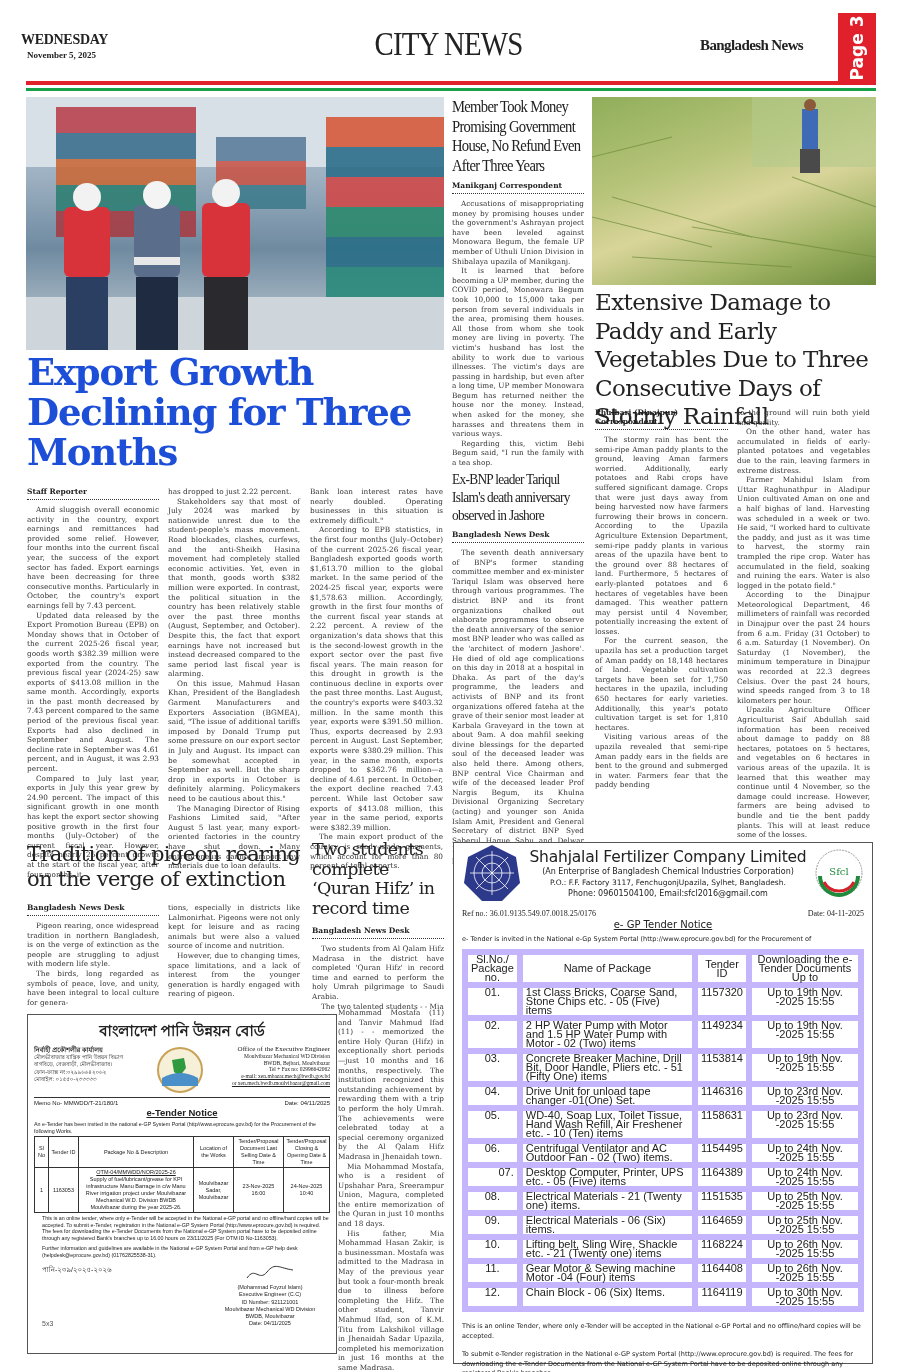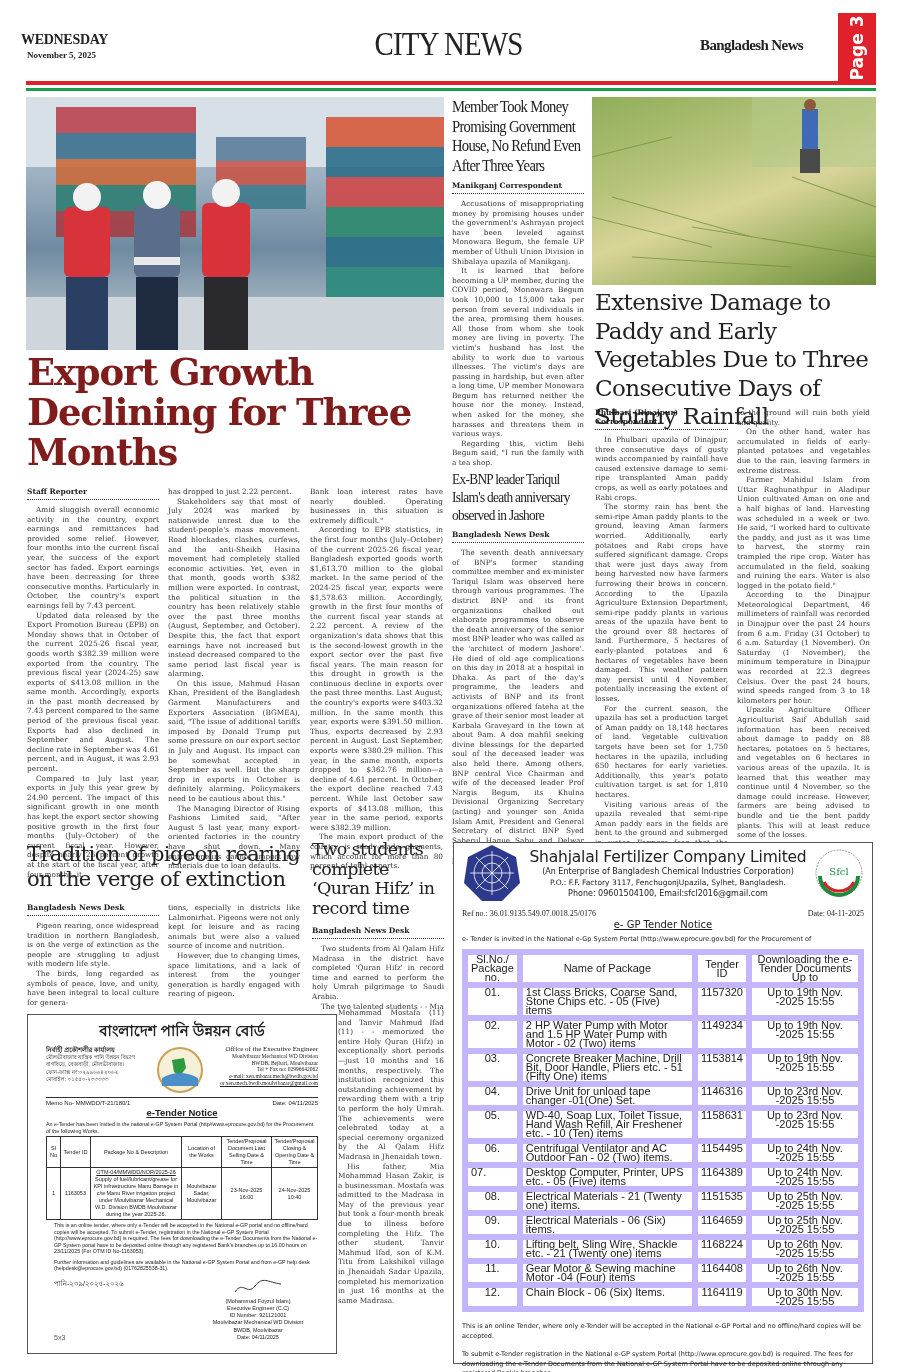--- a/index.html
+++ b/index.html
@@ -8,21 +8,21 @@
 .masthead-day{left:21px;top:32px;font-family:"Liberation Serif",serif;font-weight:bold;font-size:14px;letter-spacing:-0.3px}
 .masthead-date{left:27px;top:50px;font-family:"Liberation Serif",serif;font-weight:bold;font-size:9px}
 .masthead-title{left:0;width:897px;top:25px;text-align:center;font-family:"Liberation Serif",serif;font-size:34px;letter-spacing:-1px;transform:scaleX(0.85)}
 .masthead-brand{left:700px;top:37px;font-family:"Liberation Serif",serif;font-weight:bold;font-size:15px;letter-spacing:-0.6px}
 .page-tag{left:838px;top:13px;width:38px;height:70px;background:#e0202a;color:#fff;font-family:"DejaVu Sans",sans-serif;font-weight:bold;display:flex;align-items:center;justify-content:center}
 .page-tag span{transform:rotate(-90deg);white-space:nowrap;font-size:17px}
 .rule-red{left:26px;top:81px;width:850px;height:4px;background:#e0202a}
 .rule-green{left:26px;top:88px;width:850px;height:3px;background:#16a047}
 .photo-export{left:26px;top:97px;width:418px;height:253px;background:linear-gradient(180deg,#b9c8d4 0%,#9fb2c3 30%,#6f8aa0 60%,#c9d2d8 100%);overflow:hidden}
 .photo-paddy{left:592px;top:97px;width:284px;height:188px;background:linear-gradient(160deg,#8fae5a 0%,#b7c47a 35%,#d9d59a 55%,#9bb060 80%,#6d8a3c 100%);overflow:hidden}
-.headline-red{left:27px;top:352px;width:420px;font-family:"DejaVu Serif",serif;font-weight:bold;color:#7f1d1d;font-size:37px;line-height:40px;letter-spacing:-1.2px}
+.headline-red{left:27px;top:352px;width:420px;font-family:"DejaVu Serif",serif;font-weight:bold;color:#1d4ed8;font-size:37px;line-height:40px;letter-spacing:-1.2px}
 .byline{font-family:"DejaVu Serif",serif;font-weight:bold;font-size:7.5px;padding-bottom:3px;border-bottom:1px dotted #333;margin-bottom:5px}
 .body{font-family:"DejaVu Serif",serif;font-size:7.3px;line-height:9.6px;text-align:justify;color:#333}
 .body p{text-indent:9px}
 .col{position:absolute}
 .hd-cond{font-family:"Liberation Serif",serif;color:#222;letter-spacing:-0.8px;transform-origin:left top}
 .hd-serif{font-family:"DejaVu Serif",serif;color:#222;letter-spacing:-0.6px}
 .ad-box{border:1px solid #555;background:#fff}
 table.tt{border-collapse:collapse;width:100%}
 table.tt td,table.tt th{border:6px solid #c4b5fd;font-family:Liberation Sans, sans-serif;font-size:11px;padding:0 3px;vertical-align:top;line-height:9px;font-weight:normal}
 table.tw td,table.tw th{border:1px solid #333;font-family:"Liberation Sans",sans-serif;font-size:5.5px;padding:1px 2px;text-align:center;vertical-align:middle;line-height:7px;font-weight:normal}
@@ -137,21 +137,20 @@
     <circle cx="218" cy="8" r="6" fill="#8a5a3a"></circle>
     <rect x="208" y="52" width="20" height="24" fill="#4a4a4a"></rect>
   </svg>
 </div>
 
 <div class="abs hd-serif" style="left:595px;top:288px;width:290px;font-size:23px;line-height:28.5px">Extensive Damage to Paddy and Early Vegetables Due to Three Consecutive Days of Stormy Rainfall</div>
 
 <div class="col" style="left:595px;top:408px;width:133px">
   <div class="byline">Phulbari (Dinajpur) Correspondent</div>
   <div class="body">
-    <p>In Phulbari upazila of Dinajpur, three consecutive days of gusty winds accompanied by rainfall have caused extensive damage to semi-ripe transplanted Aman paddy crops, as well as early potatoes and Rabi crops.</p>
     <p>The stormy rain has bent the semi-ripe Aman paddy plants to the ground, leaving Aman farmers worried. Additionally, early potatoes and Rabi crops have suffered significant damage. Crops that were just days away from being harvested now have farmers furrowing their brows in concern. According to the Upazila Agriculture Extension Department, semi-ripe paddy plants in various areas of the upazila have bent to the ground over 88 hectares of land. Furthermore, 5 hectares of early-planted potatoes and 6 hectares of vegetables have been damaged. This weather pattern may persist until 4 November, potentially increasing the extent of losses.</p>
     <p>For the current season, the upazila has set a production target of Aman paddy on 18,148 hectares of land. Vegetable cultivation targets have been set for 1,750 hectares in the upazila, including 650 hectares for early varieties. Additionally, this year's potato cultivation target is set for 1,810 hectares.</p>
     <p>Visiting various areas of the upazila revealed that semi-ripe Aman paddy ears in the fields are bent to the ground and submerged in water. Farmers fear that the paddy bending</p>
   </div>
 </div>
 <div class="col" style="left:737px;top:408px;width:133px">
   <div class="body">
     <p style="text-indent:0">to the ground will ruin both yield and quality.</p>
     <p>On the other hand, water has accumulated in fields of early-planted potatoes and vegetables due to the rain, leaving farmers in extreme distress.</p>
     <p>Farmer Mahidul Islam from Uttar Raghunathpur in Aladipur Union cultivated Aman on one and a half bighas of land. Harvesting was scheduled in a week or two. He said, "I worked hard to cultivate the paddy, and just as it was time to harvest, the stormy rain trampled the ripe crop. Water has accumulated in the field, soaking and ruining the ears. Water is also logged in the potato field."</p>
@@ -179,25 +178,26 @@
   <div class="hd-serif" style="font-size:17.5px;line-height:19.5px;margin-bottom:8px">Two students complete ‘Quran Hifz’ in record time</div>
   <div class="byline">Bangladesh News Desk</div>
   <div class="body">
     <p>Two students from Al Qalam Hifz Madrasa in the district have completed 'Quran Hifz' in record time and earned to perform the holy Umrah pilgrimage to Saudi Arabia.</p>
     <p>The two talented students - - Mia</p>
   </div>
 </div>
 <div class="col" style="left:338px;top:1008px;width:106px">
   <div class="body">
     <p style="text-indent:0">Mohammad Mostafa (11) and Tanvir Mahmud Ifad (11) - - memorized the entire Holy Quran (Hifz) in exceptionally short periods—just 10 months and 16 months, respectively. The institution recognized this outstanding achievement by rewarding them with a trip to perform the holy Umrah. The achievements were celebrated today at a special ceremony organized by the Al Qalam Hifz Madrasa in Jhenaidah town.</p>
+    <p>Mia Mohammad Mostafa, who is a resident of Upshahar Para, Sreerampur Union, Magura, completed the entire memorization of the Quran in just 10 months and 18 days.</p>
     <p>His father, Mia Mohammad Hasan Zakir, is a businessman. Mostafa was admitted to the Madrasa in May of the previous year but took a four-month break due to illness before completing the Hifz. The other student, Tanvir Mahmud Ifad, son of K.M. Titu from Lakshikol village in Jhenaidah Sadar Upazila, completed his memorization in just 16 months at the same Madrasa.</p>
   </div>
 </div>
 
-<div class="abs ad-box ad-small" style="left:27px;top:1014px;width:310px;height:340px;padding:4px 18px">
+<div class="abs ad-box ad-small" style="left:27px;top:1014px;width:310px;height:340px;padding:4px 6px">
   <div style="text-align:center;font-size:15px;font-weight:bold;margin-bottom:2px">বাংলাদেশ পানি উন্নয়ন বোর্ড</div>
   <div style="display:flex;justify-content:space-between;align-items:flex-start">
     <div style="width:100px;font-size:5.5px;line-height:7.5px">
       <div style="font-weight:bold;font-size:6.5px">নির্বাহী প্রকৌশলীর কার্যালয়</div>
       <div>মৌলভীবাজার যান্ত্রিক পানি উন্নয়ন বিভাগ</div>
       <div>বাগবিড়ে, বেজবাড়ী, মৌলভীবাজার।</div>
       <div>ফোন-ফ্যাক্স নং:০২৯৯৬৬৪২০৬২</div>
       <div>মোবাইল: ০১৫৫০-২৩৩৩৩৩</div>
     </div>
     <svg width="48" height="48" viewBox="0 0 48 48">
@@ -336,21 +336,21 @@
           <td style="text-align:center">1158631</td>
           <td style="text-align:center">Up to 23rd Nov. -2025 15:55</td>
         </tr>
         <tr>
           <td style="text-align:center">06.</td>
           <td>Centrifugal Ventilator and AC Outdoor Fan - 02 (Two) items.</td>
           <td style="text-align:center">1154495</td>
           <td style="text-align:center">Up to 24th Nov. -2025 15:55</td>
         </tr>
         <tr>
-          <td style="text-align:left">07.</td>
+          <td style="text-align:right">07.</td>
           <td>Desktop Computer, Printer, UPS etc. - 05 (Five) items</td>
           <td style="text-align:center">1164389</td>
           <td style="text-align:center">Up to 24th Nov. -2025 15:55</td>
         </tr>
         <tr>
           <td style="text-align:center">08.</td>
           <td>Electrical Materials - 21 (Twenty one) items.</td>
           <td style="text-align:center">1151535</td>
           <td style="text-align:center">Up to 25th Nov. -2025 15:55</td>
         </tr>

